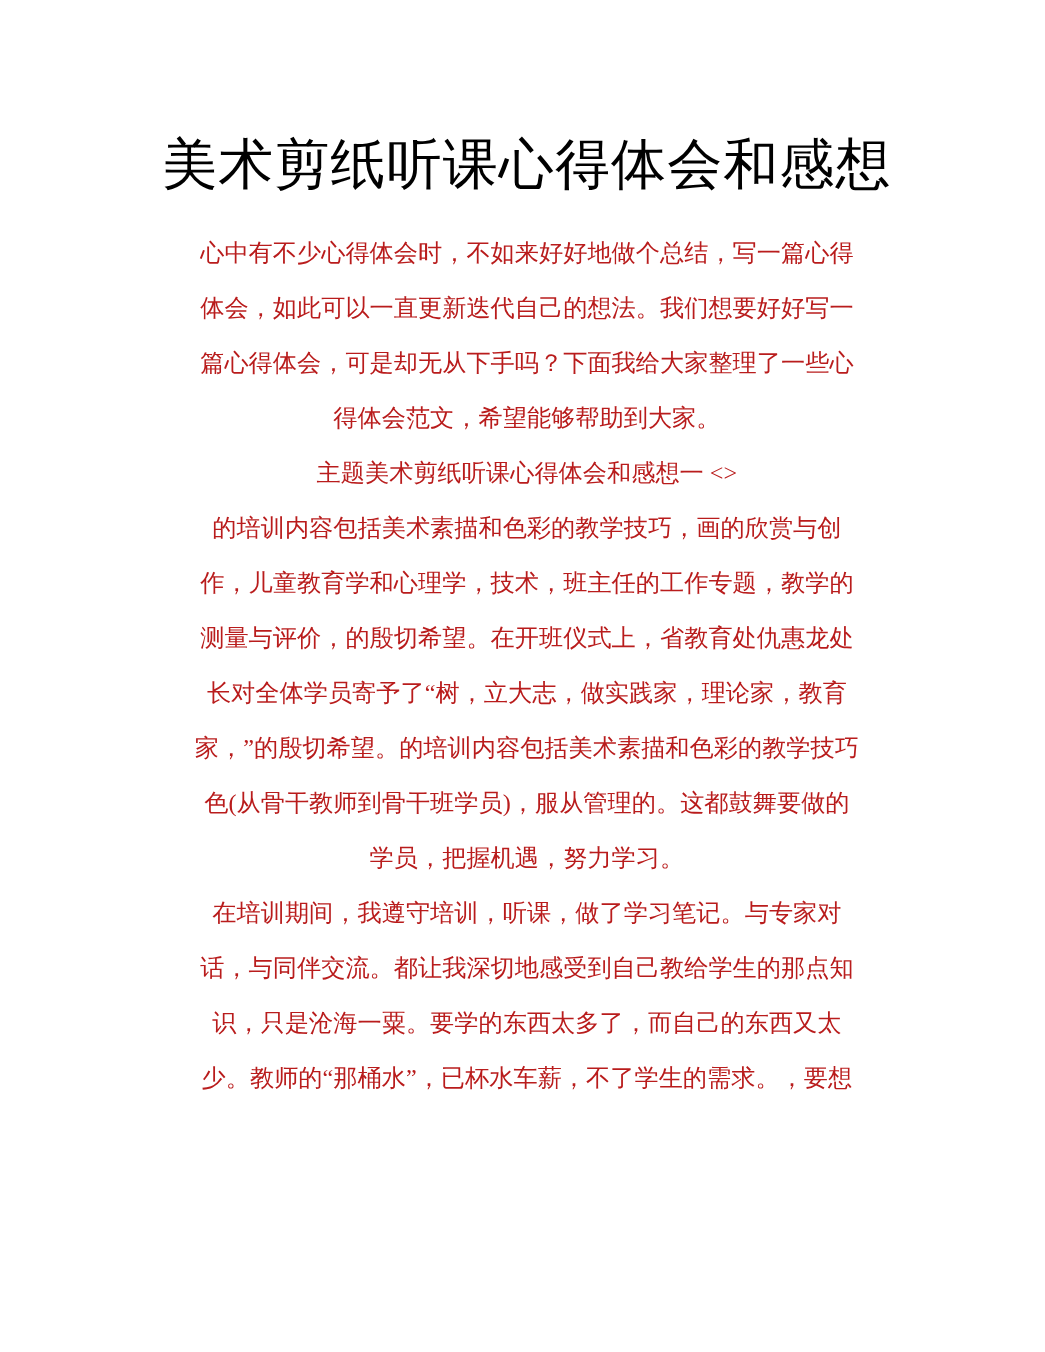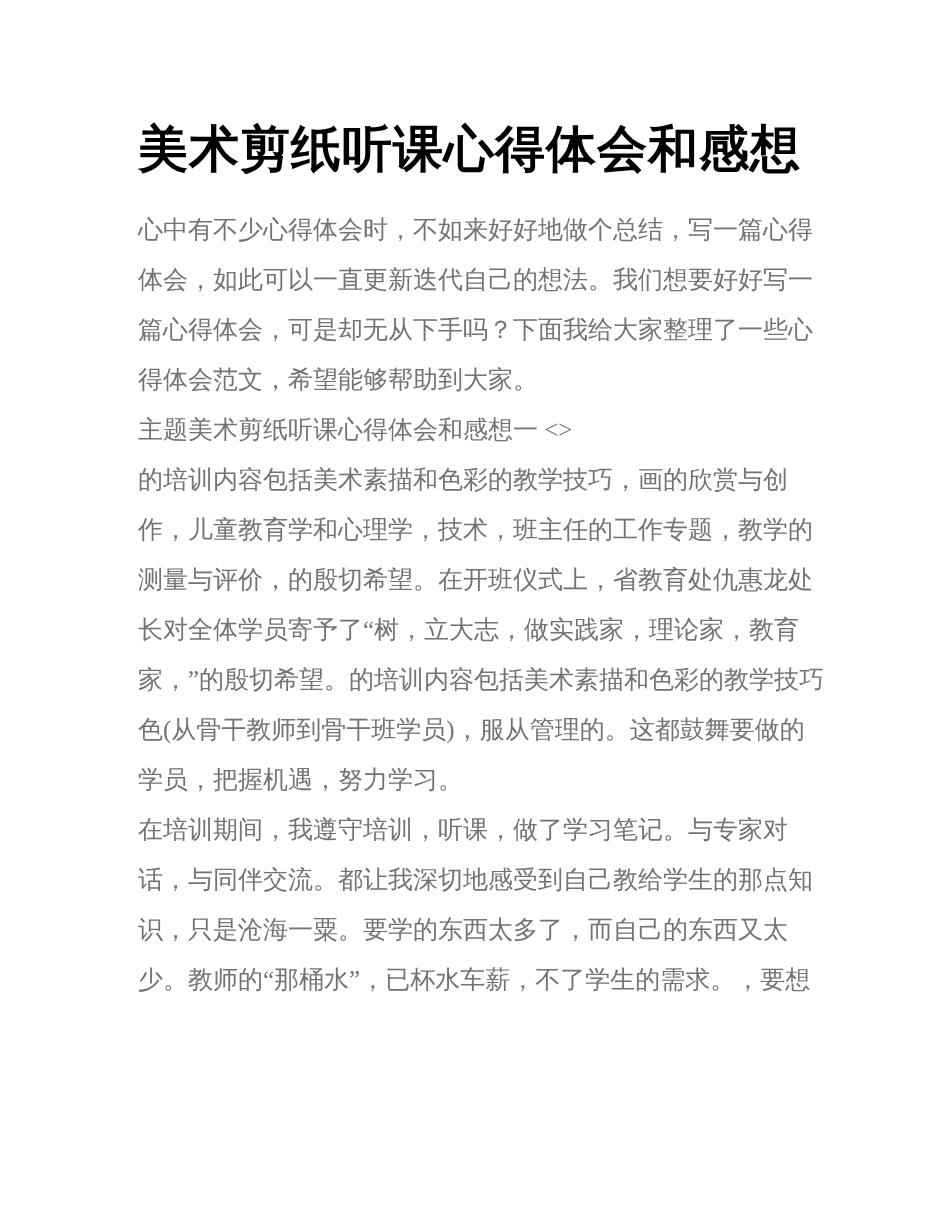--- a/index.html
+++ b/index.html
@@ -17,42 +17,44 @@
     padding: 112px 130px 0 138px;
     overflow: hidden;
     font-family: "Liberation Serif", "DejaVu Serif", serif;
   }
   .doc-title {
     margin: 0 0 18px 0;
     padding: 0;
   }
   .title-line {
     font-size: 50px;
-    font-weight: 700;
+    font-weight: 400;
     line-height: 75px;
     height: 75px;
     white-space: nowrap;
     letter-spacing: 1px;
     color: #000000;
+    text-align: center;
   }
   .doc-body {
     margin: 0;
     padding: 0;
   }
   .paragraph {
     margin: 0;
     padding: 0;
   }
   .text-line {
-    font-size: 25px;
+    font-size: 22px;
     font-weight: 400;
     line-height: 50px;
     height: 50px;
     white-space: nowrap;
-    color: #737373;
+    color: #b91c1c;
+    text-align: center;
   }
 </style>
 </head>
 <body>
 
 <div class="page">
 
   <div class="doc-title">
     <div class="title-line">美术剪纸听课心得体会和感想</div>
   </div>

